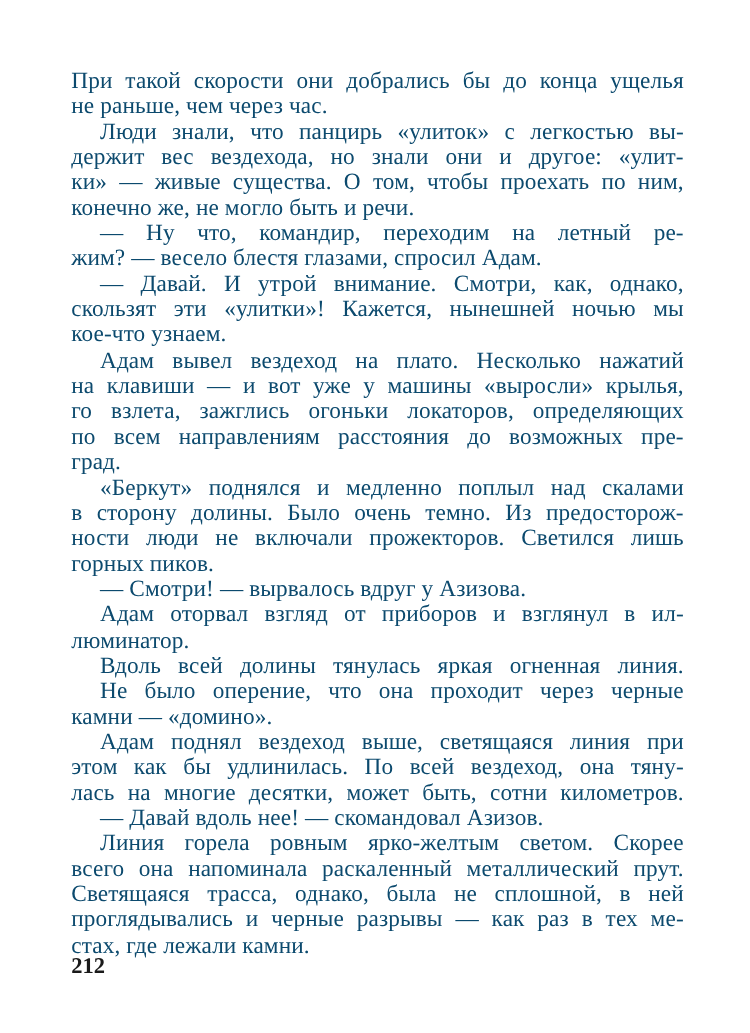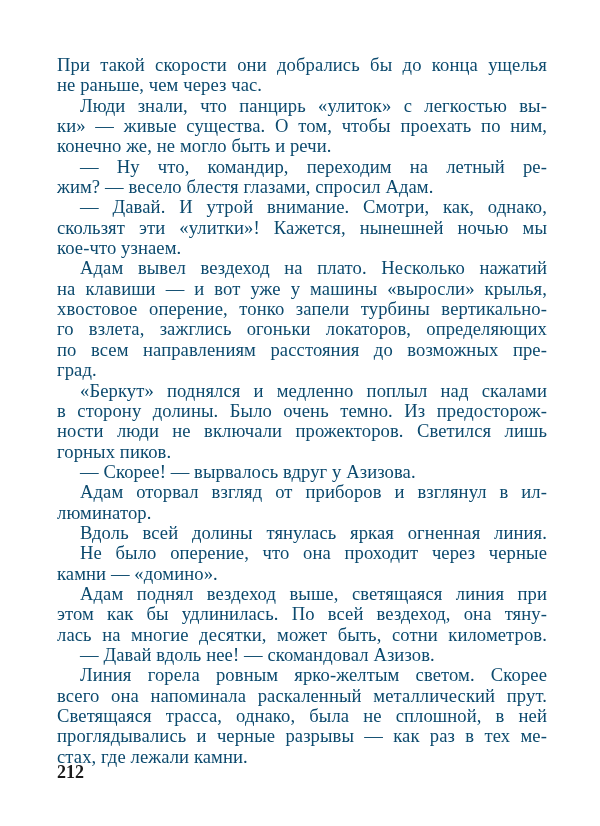--- a/index.html
+++ b/index.html
@@ -22,38 +22,38 @@
     font-size: 18px; font-weight: bold; color: #1a1a1a;
   }
 </style>
 </head>
 <body>
 
 <div class="page" id="page-body">
     <span class="line">При такой скорости они добрались бы до конца ущелья</span>
     <span class="line last">не раньше, чем через час.</span>
     <span class="line indent">Люди знали, что панцирь «улиток» с легкостью вы-</span>
+    <span class="line">держит вес вездехода, но  знали они и другое: «улит-</span>
     <span class="line">ки» — живые существа. О том, чтобы проехать по ним,</span>
     <span class="line last">конечно же, не могло быть и речи.</span>
     <span class="line indent">— Ну что, командир, переходим на  летный  ре-</span>
     <span class="line last">жим? — весело блестя глазами, спросил Адам.</span>
     <span class="line indent">— Давай. И утрой внимание. Смотри, как, однако,</span>
     <span class="line">скользят эти «улитки»! Кажется, нынешней ночью мы</span>
     <span class="line last">кое-что узнаем.</span>
     <span class="line indent">Адам вывел вездеход на плато. Несколько нажатий</span>
     <span class="line">на клавиши — и вот уже у машины «выросли» крылья,</span>
-    <span class="line">хвостовое оперение, тонко запели турбины вертикально-</span>
     <span class="line">го взлета, зажглись огоньки локаторов, определяющих</span>
     <span class="line">по всем направлениям расстояния  до возможных пре-</span>
     <span class="line last">град.</span>
     <span class="line indent">«Беркут» поднялся и медленно поплыл над скалами</span>
     <span class="line">в сторону долины. Было очень темно. Из предосторож-</span>
     <span class="line">ности люди не включали прожекторов. Светился лишь</span>
     <span class="line last">горных пиков.</span>
-    <span class="line indent last">— Скорее! — вырвалось вдруг у Азизова.</span>
+    <span class="line indent last">— Смотри! — вырвалось вдруг у Азизова.</span>
     <span class="line indent">Адам оторвал взгляд от приборов и взглянул в ил-</span>
     <span class="line last">люминатор.</span>
     <span class="line indent">Вдоль всей долины тянулась яркая огненная линия.</span>
     <span class="line indent">Не было оперение, что она проходит через черные</span>
     <span class="line last">камни — «домино».</span>
     <span class="line indent">Адам поднял вездеход выше, светящаяся линия при</span>
     <span class="line">этом как бы удлинилась. По всей вездеход, она тяну-</span>
     <span class="line">лась на многие десятки, может быть, сотни километров.</span>
     <span class="line indent last">— Давай вдоль нее! — скомандовал Азизов.</span>
     <span class="line indent">Линия горела ровным ярко-желтым светом. Скорее</span>

